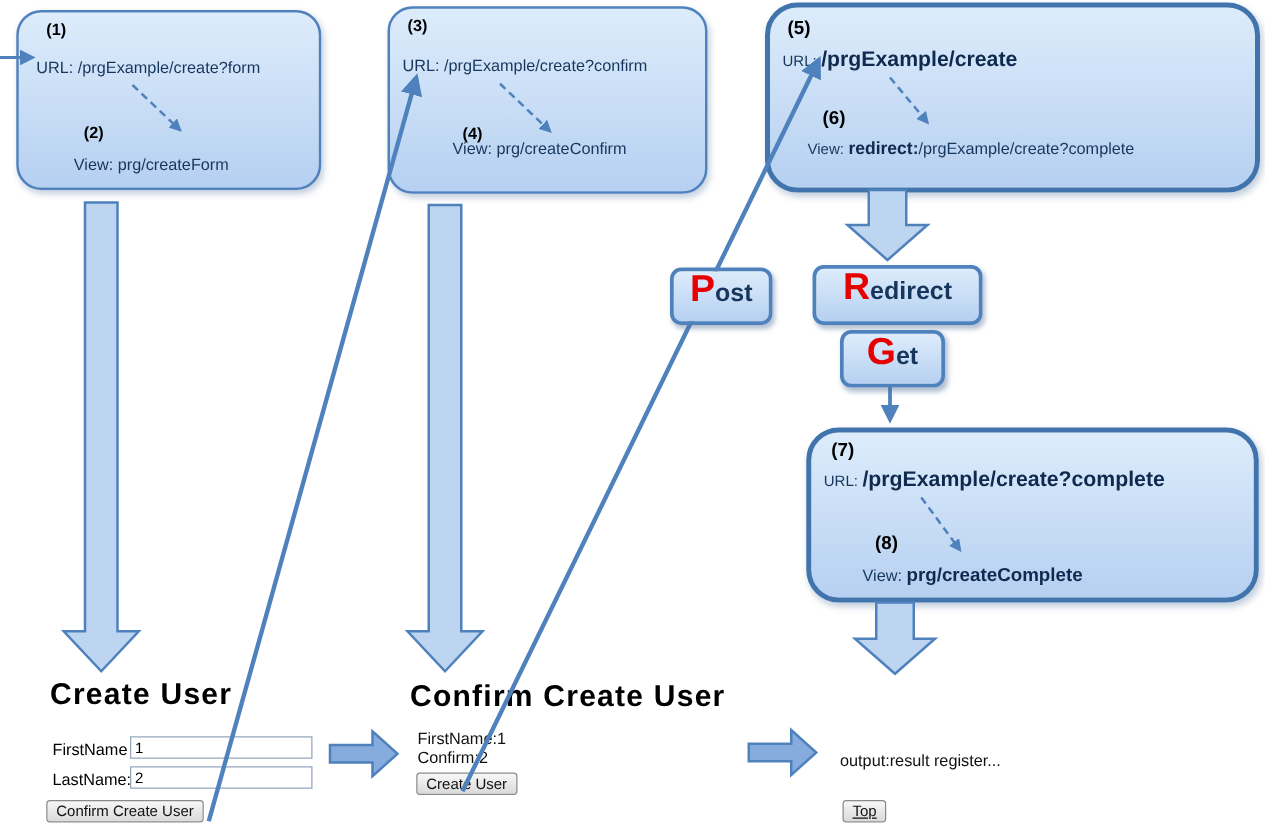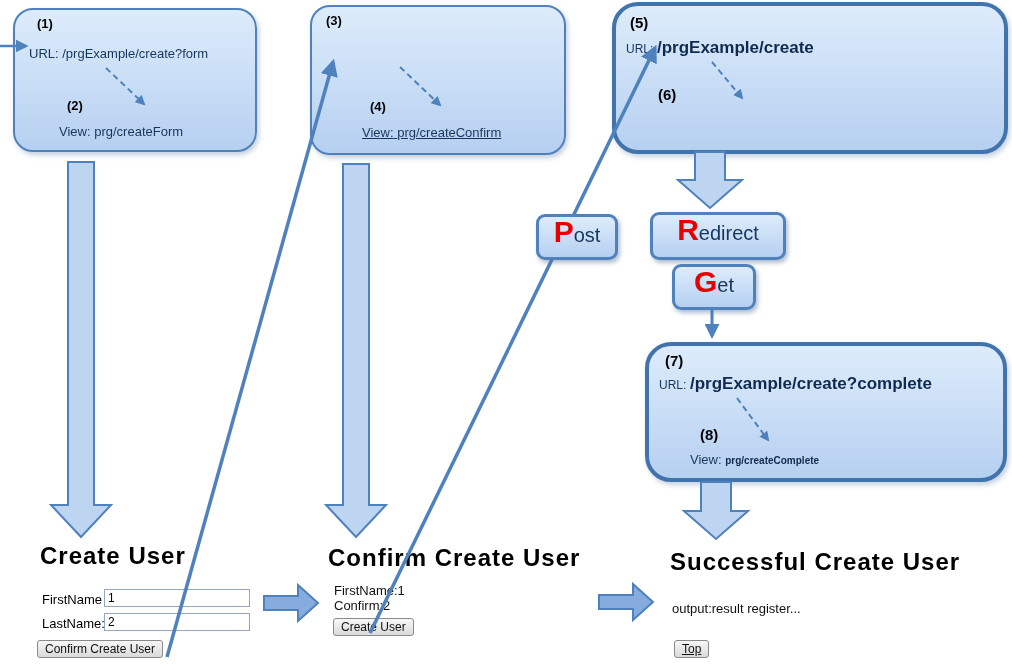--- a/index.html
+++ b/index.html
@@ -9,28 +9,28 @@
 
   .flow-box{position:absolute;background:linear-gradient(180deg,#ddecfb 0%,#b6d0f1 100%);
     border:2px solid #4f81bd;border-radius:20px;box-shadow:2px 3px 5px rgba(90,120,160,.35);
     color:#17365d;}
   .flow-box.major{border-width:4px;border-radius:26px;border-color:#4173ac;}
   .step{position:absolute;font-weight:bold;color:#000;font-size:13px;white-space:nowrap;}
   .major .step{font-size:15px;}
   .line{position:absolute;font-size:13px;white-space:nowrap;color:#17365d;}
   .small-lbl{font-size:12px;}
   .url-big{font-weight:bold;font-size:17px;color:#0f2a4e;}
-  .view-big{font-weight:bold;font-size:10px;color:#0f2a4e;margin-top:37px;}
+  .view-big{font-weight:bold;font-size:15px;color:#0f2a4e;margin-top:37px;}
   .view-bold{font-weight:bold;font-size:14px;color:#0f2a4e;}
 
   .badge{position:absolute;display:flex;align-items:baseline;justify-content:center;
     background:linear-gradient(180deg,#ddecfb,#b6d0f1);border:3px solid #4f81bd;border-radius:9px;
     box-shadow:2px 3px 4px rgba(80,110,150,.45);}
   .badge .big{color:#e60000;font-size:30px;font-weight:bold;line-height:1;}
-  .badge .rest{color:#17365d;font-size:20px;font-weight:normal;line-height:1;}
+  .badge .rest{color:#17365d;font-size:20px;font-weight:bold;line-height:1;}
 
   .page-title{position:absolute;font-size:24px;font-weight:bold;color:#000;letter-spacing:1px;white-space:nowrap;}
   .form-label{position:absolute;font-size:13px;color:#000;white-space:nowrap;}
   .text-line{position:absolute;font-size:13px;color:#111;white-space:nowrap;}
   input.txt{position:absolute;width:146px;height:18px;border:1px solid #94a7bd;font-size:12px;
     padding:0 3px;background:#fff;box-sizing:border-box;font-family:inherit;}
   button.btn{position:absolute;font-size:12px;background:linear-gradient(180deg,#f7f7f7,#dadada);
     border:1px solid #8a8a8a;border-radius:3px;padding:1px 7px;color:#111;font-family:inherit;white-space:nowrap;}
 </style>
 </head>
@@ -57,40 +57,48 @@
     </svg>
     <div class="step" style="left:52px;top:88px;">(2)</div>
     <div class="line" style="left:44px;top:114px;">
       <span>View:</span>
       <span>prg/createForm</span>
     </div>
   </div>
 
   <div class="flow-box" style="left:310px;top:5px;width:252px;height:146px;">
     <div class="step" style="left:14px;top:6px;">(3)</div>
+    <div class="line" style="left:10px;top:38px;">
+      <span>URL:</span>
+      <span>/prgExample/create?confirm</span>
+    </div>
     <svg class="svgabs" style="left:82px;top:54px;" width="60" height="55">
       <line x1="6" y1="6" x2="46" y2="44" stroke="#4f81bd" stroke-width="2" stroke-dasharray="6 4" marker-end="url(#mk)"></line>
     </svg>
     <div class="step" style="left:58px;top:92px;">(4)</div>
-    <div class="line" style="left:50px;top:118px;text-decoration:underline;">
+    <div class="line" style="left:50px;top:104px;">
       <span>View:</span>
       <span>prg/createConfirm</span>
     </div>
   </div>
 
   <div class="flow-box major" style="left:612px;top:2px;width:388px;height:144px;">
     <div class="step" style="left:14px;top:8px;">(5)</div>
     <div class="line" style="left:10px;top:32px;">
       <span class="small-lbl">URL:</span>
       <span class="url-big">/prgExample/create</span>
     </div>
     <svg class="svgabs" style="left:90px;top:50px;" width="50" height="52">
       <line x1="6" y1="6" x2="36" y2="42" stroke="#4f81bd" stroke-width="2" stroke-dasharray="6 4" marker-end="url(#mk)"></line>
     </svg>
     <div class="step" style="left:42px;top:80px;">(6)</div>
+    <div class="line" style="left:30px;top:104px;">
+      <span class="small-lbl">View:</span>
+      <span class="view-bold">redirect:</span><span>/prgExample/create?complete</span>
+    </div>
   </div>
 
   <div class="flow-box major" style="left:645px;top:342px;width:354px;height:132px;">
     <div class="step" style="left:16px;top:6px;">(7)</div>
     <div class="line" style="left:10px;top:28px;text-align:center;">
       <span class="small-lbl">URL:</span>
       <span class="url-big">/prgExample/create?complete</span>
     </div>
     <svg class="svgabs" style="left:82px;top:46px;" width="50" height="56">
       <line x1="6" y1="6" x2="37" y2="48" stroke="#4f81bd" stroke-width="2" stroke-dasharray="6 4" marker-end="url(#mk)"></line>
@@ -139,21 +147,20 @@
   <input class="txt" style="left: 104px; top: 589px;" value="1">
   <div class="form-label" style="left:42px;top:616px;">LastName:</div>
   <input class="txt" style="left: 104px; top: 613px;" value="2">
   <button class="btn" style="left:37px;top:640px;">Confirm Create User</button>
 
   <div class="page-title" style="left:328px;top:544px;">Confirm Create User</div>
   <div class="text-line" style="left:334px;top:583px;">FirstName:1</div>
   <div class="text-line" style="left:334px;top:598px;">Confirm:2</div>
   <button class="btn" style="left:333px;top:618px;">Create User</button>
 
-  <div class="page-title" style="left:670px;top:548px;">Successful Create User</div>
   <div class="text-line" style="left:672px;top:601px;">output:result register...</div>
   <button class="btn" style="left:674px;top:640px;text-decoration:underline;">Top</button>
 
   <svg class="svgabs" style="left:150px;top:48px;" width="200" height="620">
     <line x1="17" y1="609" x2="183" y2="14" stroke="#4f81bd" stroke-width="3.5" marker-end="url(#mk)"></line>
   </svg>
 
   <svg class="svgabs" style="left:360px;top:40px;" width="310" height="600">
     <line x1="10" y1="593" x2="295" y2="8" stroke="#4f81bd" stroke-width="3.5" marker-end="url(#mk)"></line>
   </svg>

